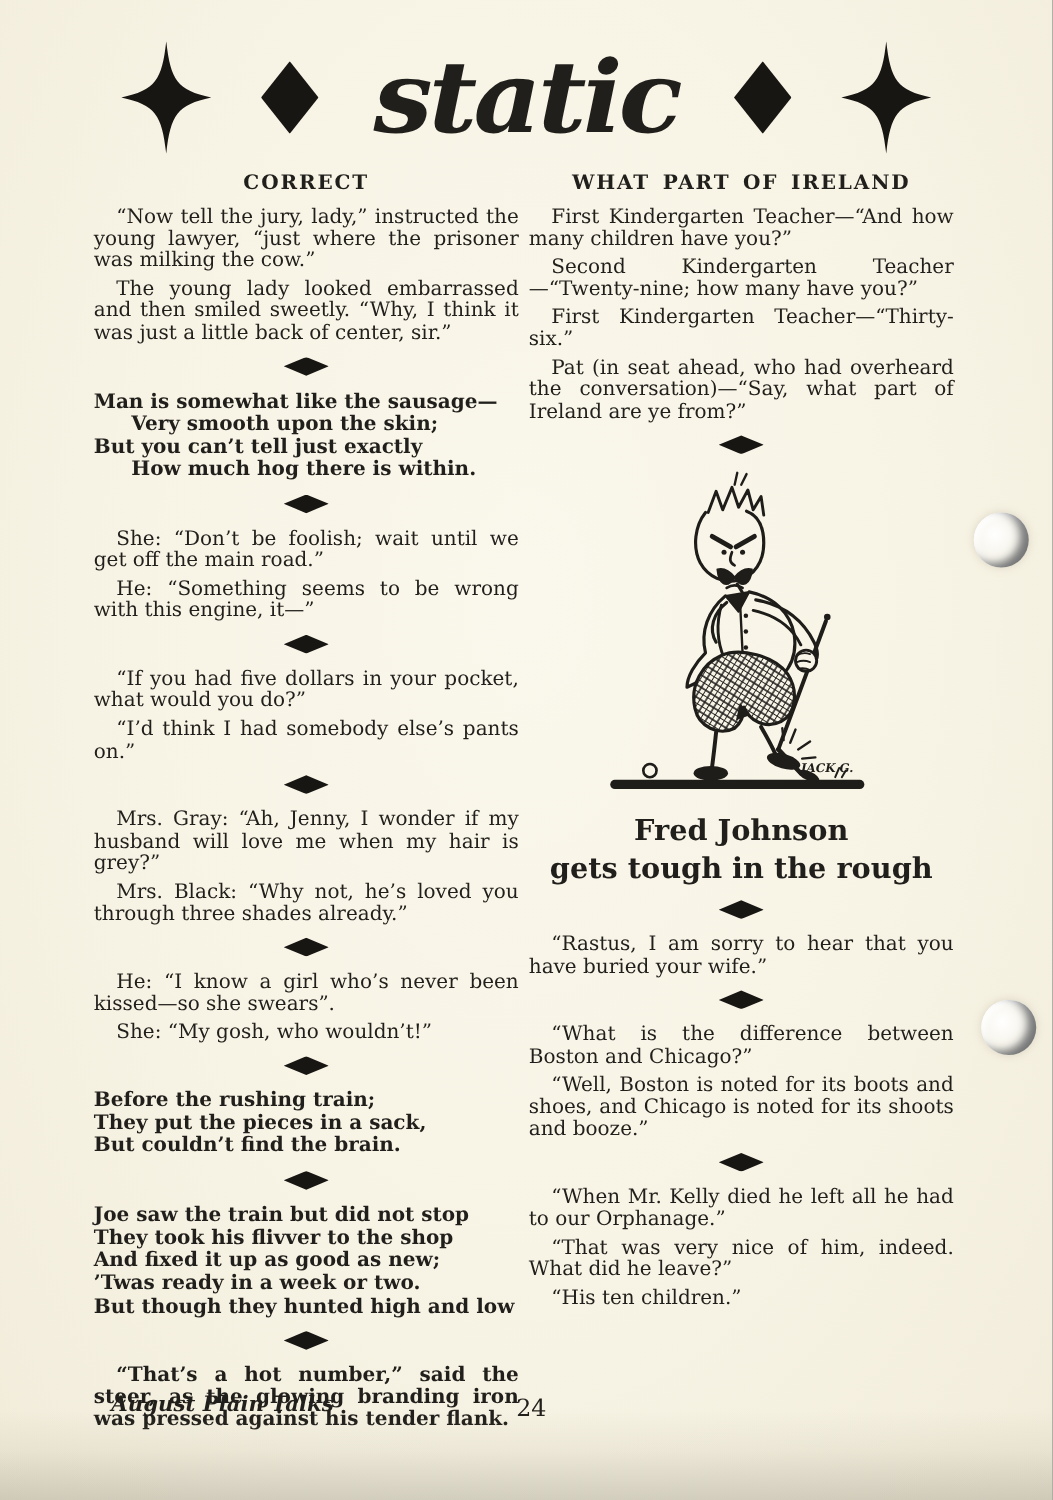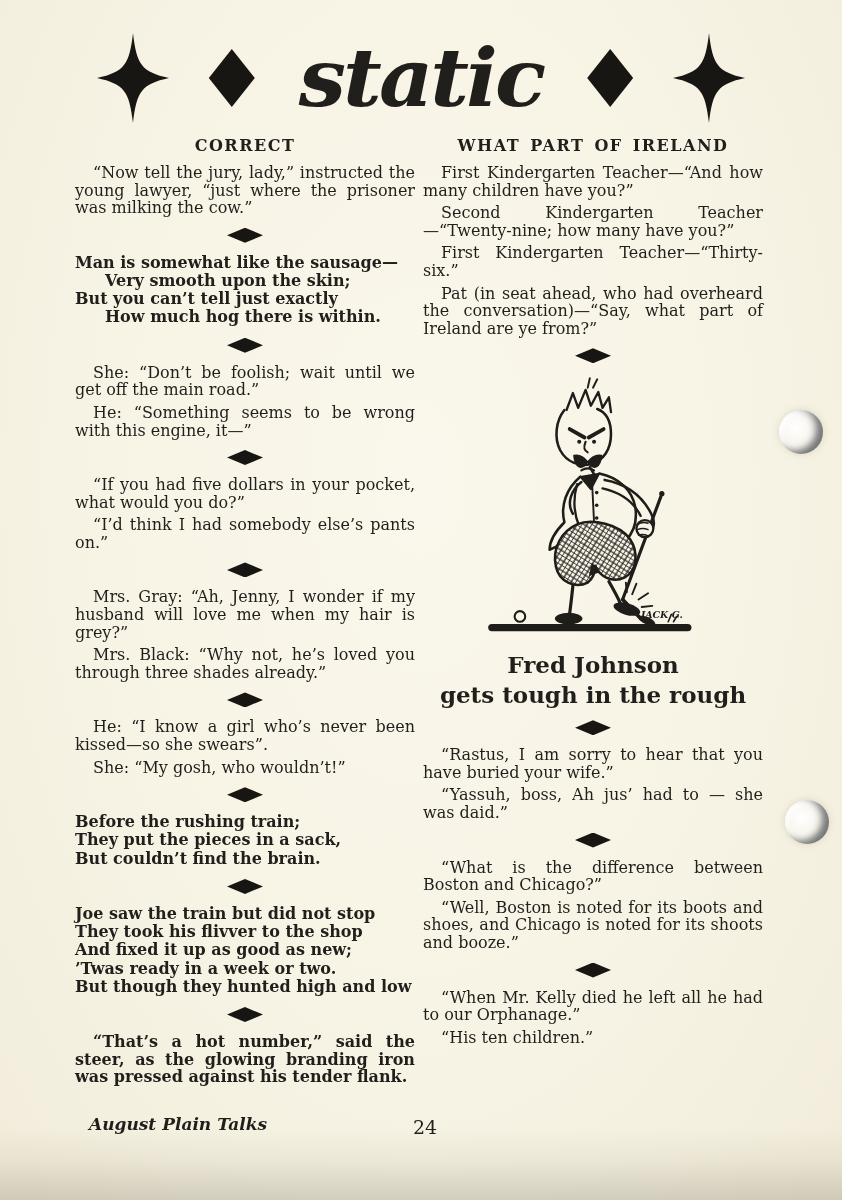--- a/index.html
+++ b/index.html
@@ -71,20 +71,21 @@
     <svg class="star" viewBox="0 0 100 120" preserveAspectRatio="none">
       <path d="M50,0 C55,42 62,52 100,60 C62,68 55,78 50,120 C45,78 38,68 0,60 C38,52 45,42 50,0 Z" fill="#181613"></path>
     </svg>
   </header>
 
   <main class="columns">
 
     <section class="col">
       <h2 class="heading">CORRECT</h2>
       <p class="jp">“Now tell the jury, lady,” instructed the young lawyer, “just where the prisoner was milking the cow.”</p>
+      <p class="jp">The young lady looked embarrassed and then smiled sweetly. “Why, I think it was just a little back of center, sir.”</p>
 
       <div class="sep"></div>
 
       <div class="poem">
         <div class="pl">Man is somewhat like the sausage—</div>
         <div class="pl in">Very smooth upon the skin;</div>
         <div class="pl">But you can’t tell just exactly</div>
         <div class="pl in">How much hog there is within.</div>
       </div>
 
@@ -204,30 +205,30 @@
       </div>
 
       <p class="caption">
         <span>Fred Johnson</span><br>
         <span>gets tough in the rough</span>
       </p>
 
       <div class="sep"></div>
 
       <p class="jp">“Rastus, I am sorry to hear that you have buried your wife.”</p>
-      <p class="jp">“Yassuh, boss, Ah jus’ had to — she was daid.”</p>
 
       <div class="sep"></div>
 
       <p class="jp">“What is the difference between Boston and Chicago?”</p>
       <p class="jp">“Well, Boston is noted for its boots and shoes, and Chicago is noted for its shoots and booze.”</p>
 
       <div class="sep"></div>
 
       <p class="jp">“When Mr. Kelly died he left all he had to our Orphanage.”</p>
+      <p class="jp">“That was very nice of him, indeed. What did he leave?”</p>
       <p class="jp">“His ten children.”</p>
     </section>
   </main>
 
   <footer class="footer">
     <span class="ft-num">24</span>
     <span class="ft-left">August Plain Talks</span>
   </footer>
 
   <div class="hole hole1"></div>

